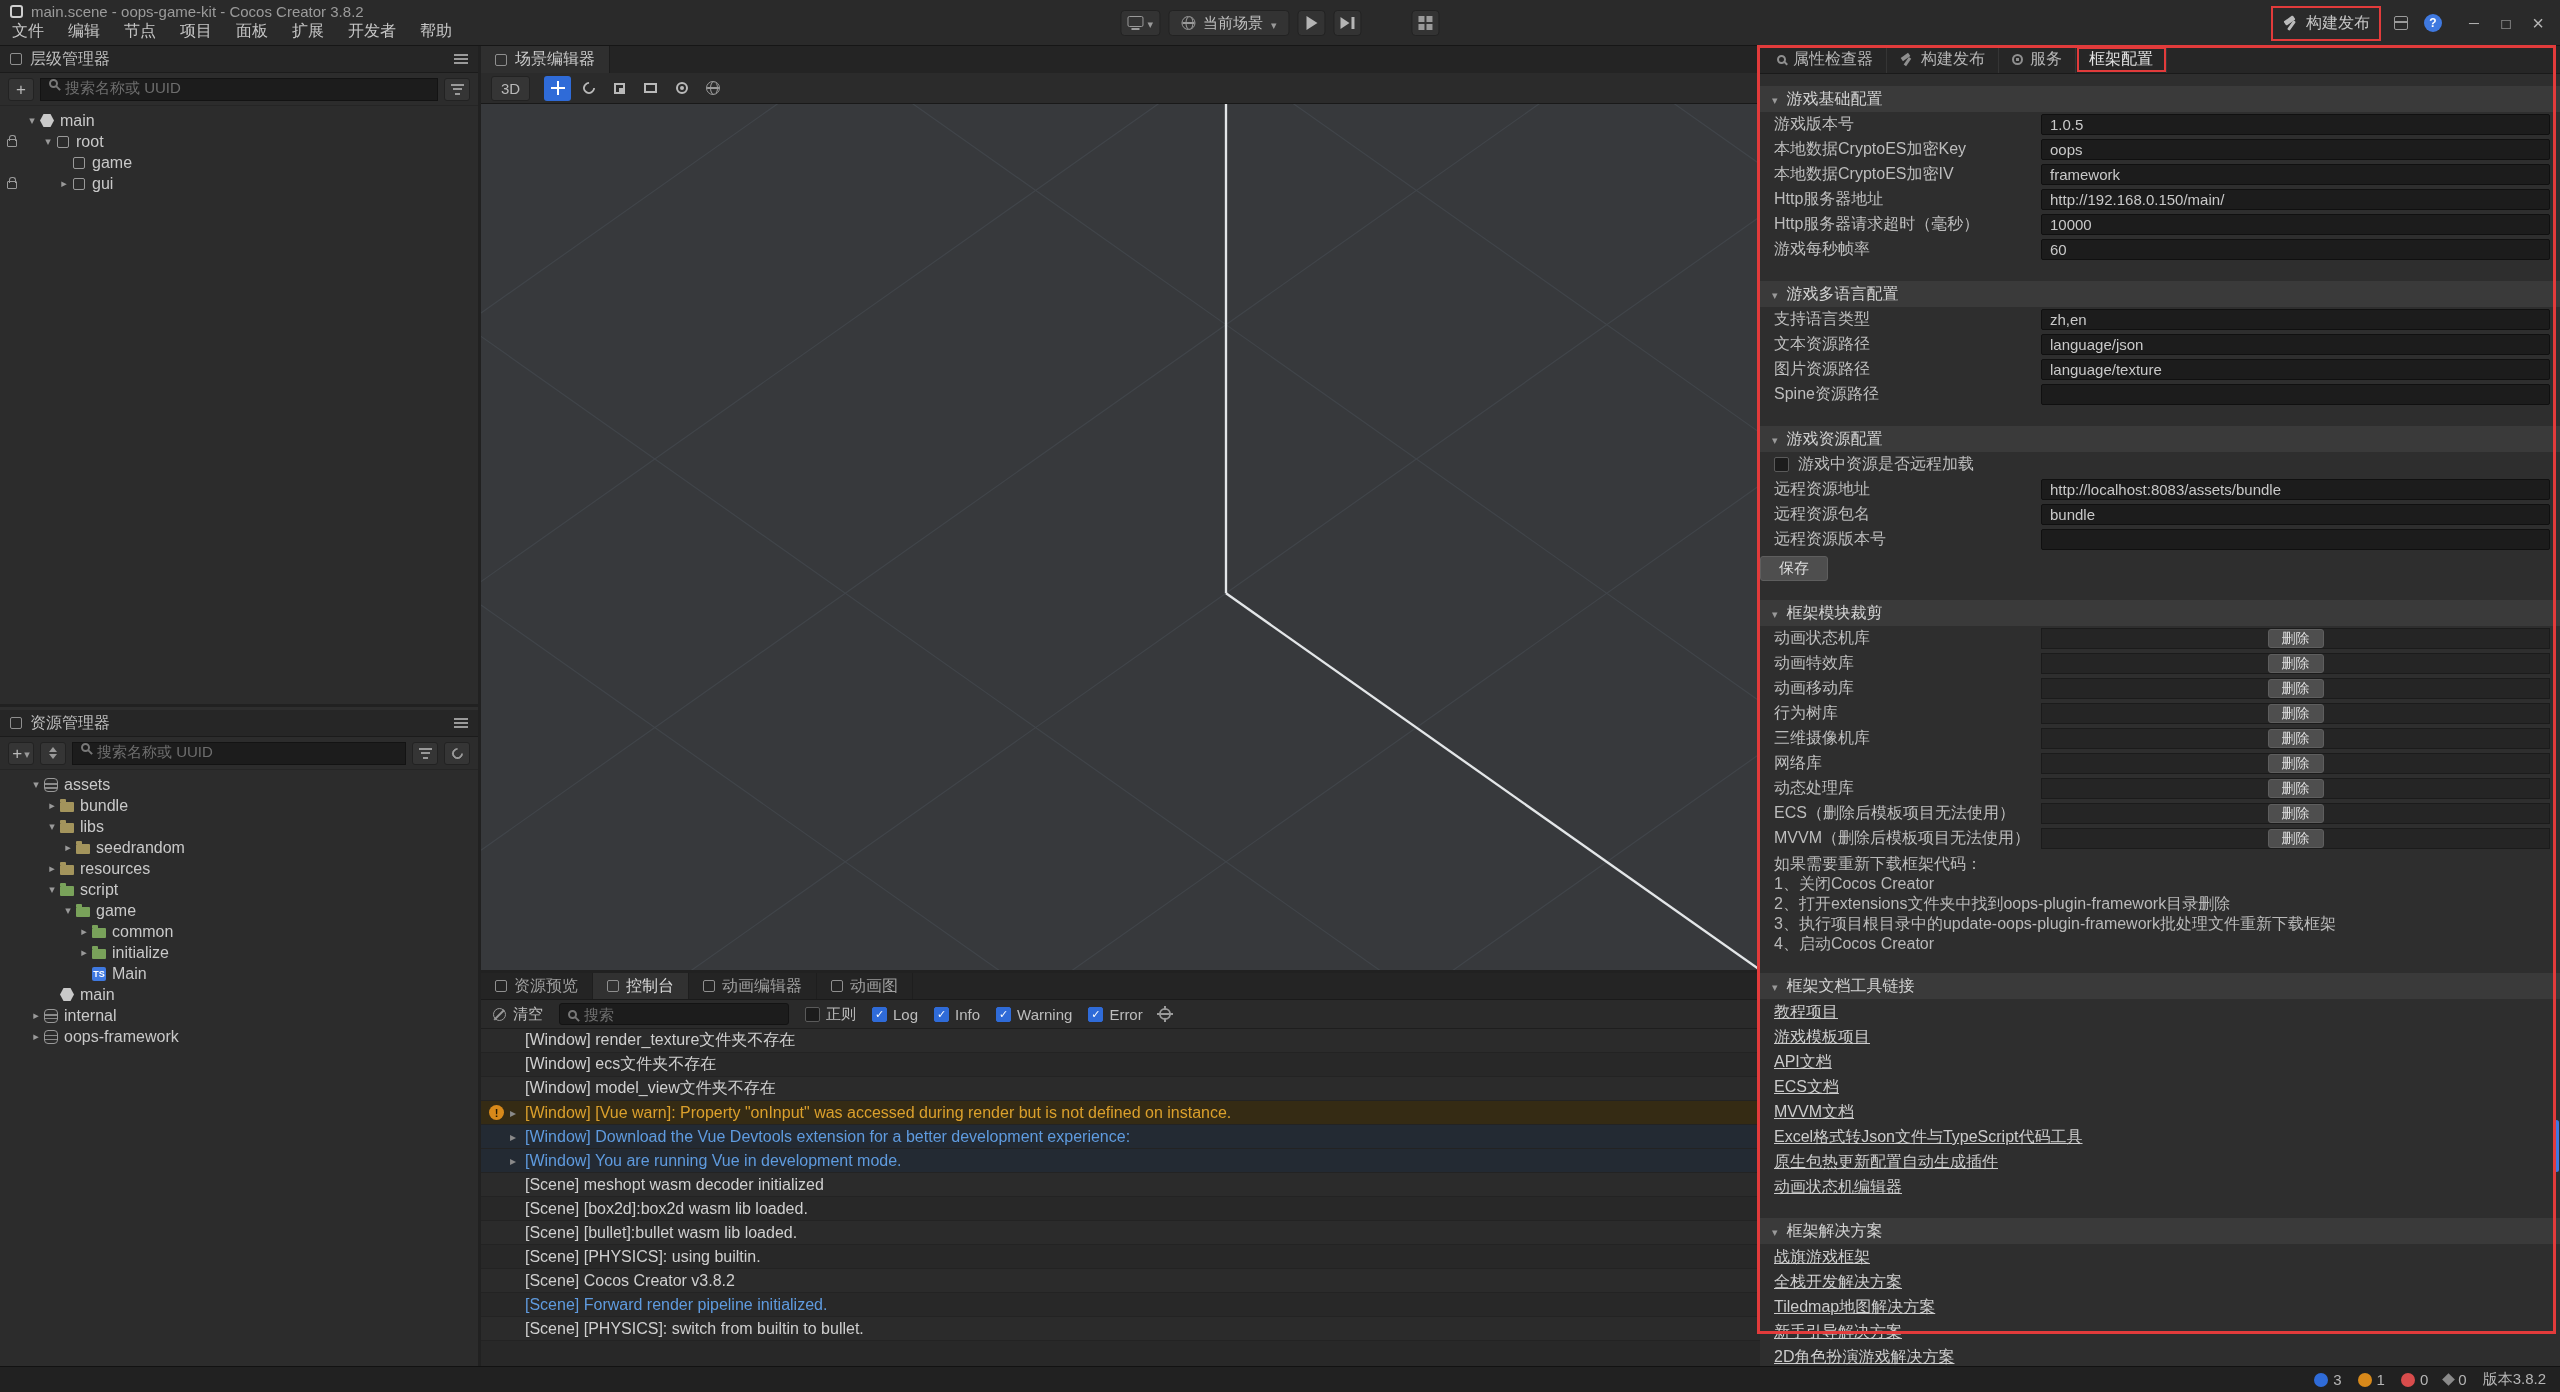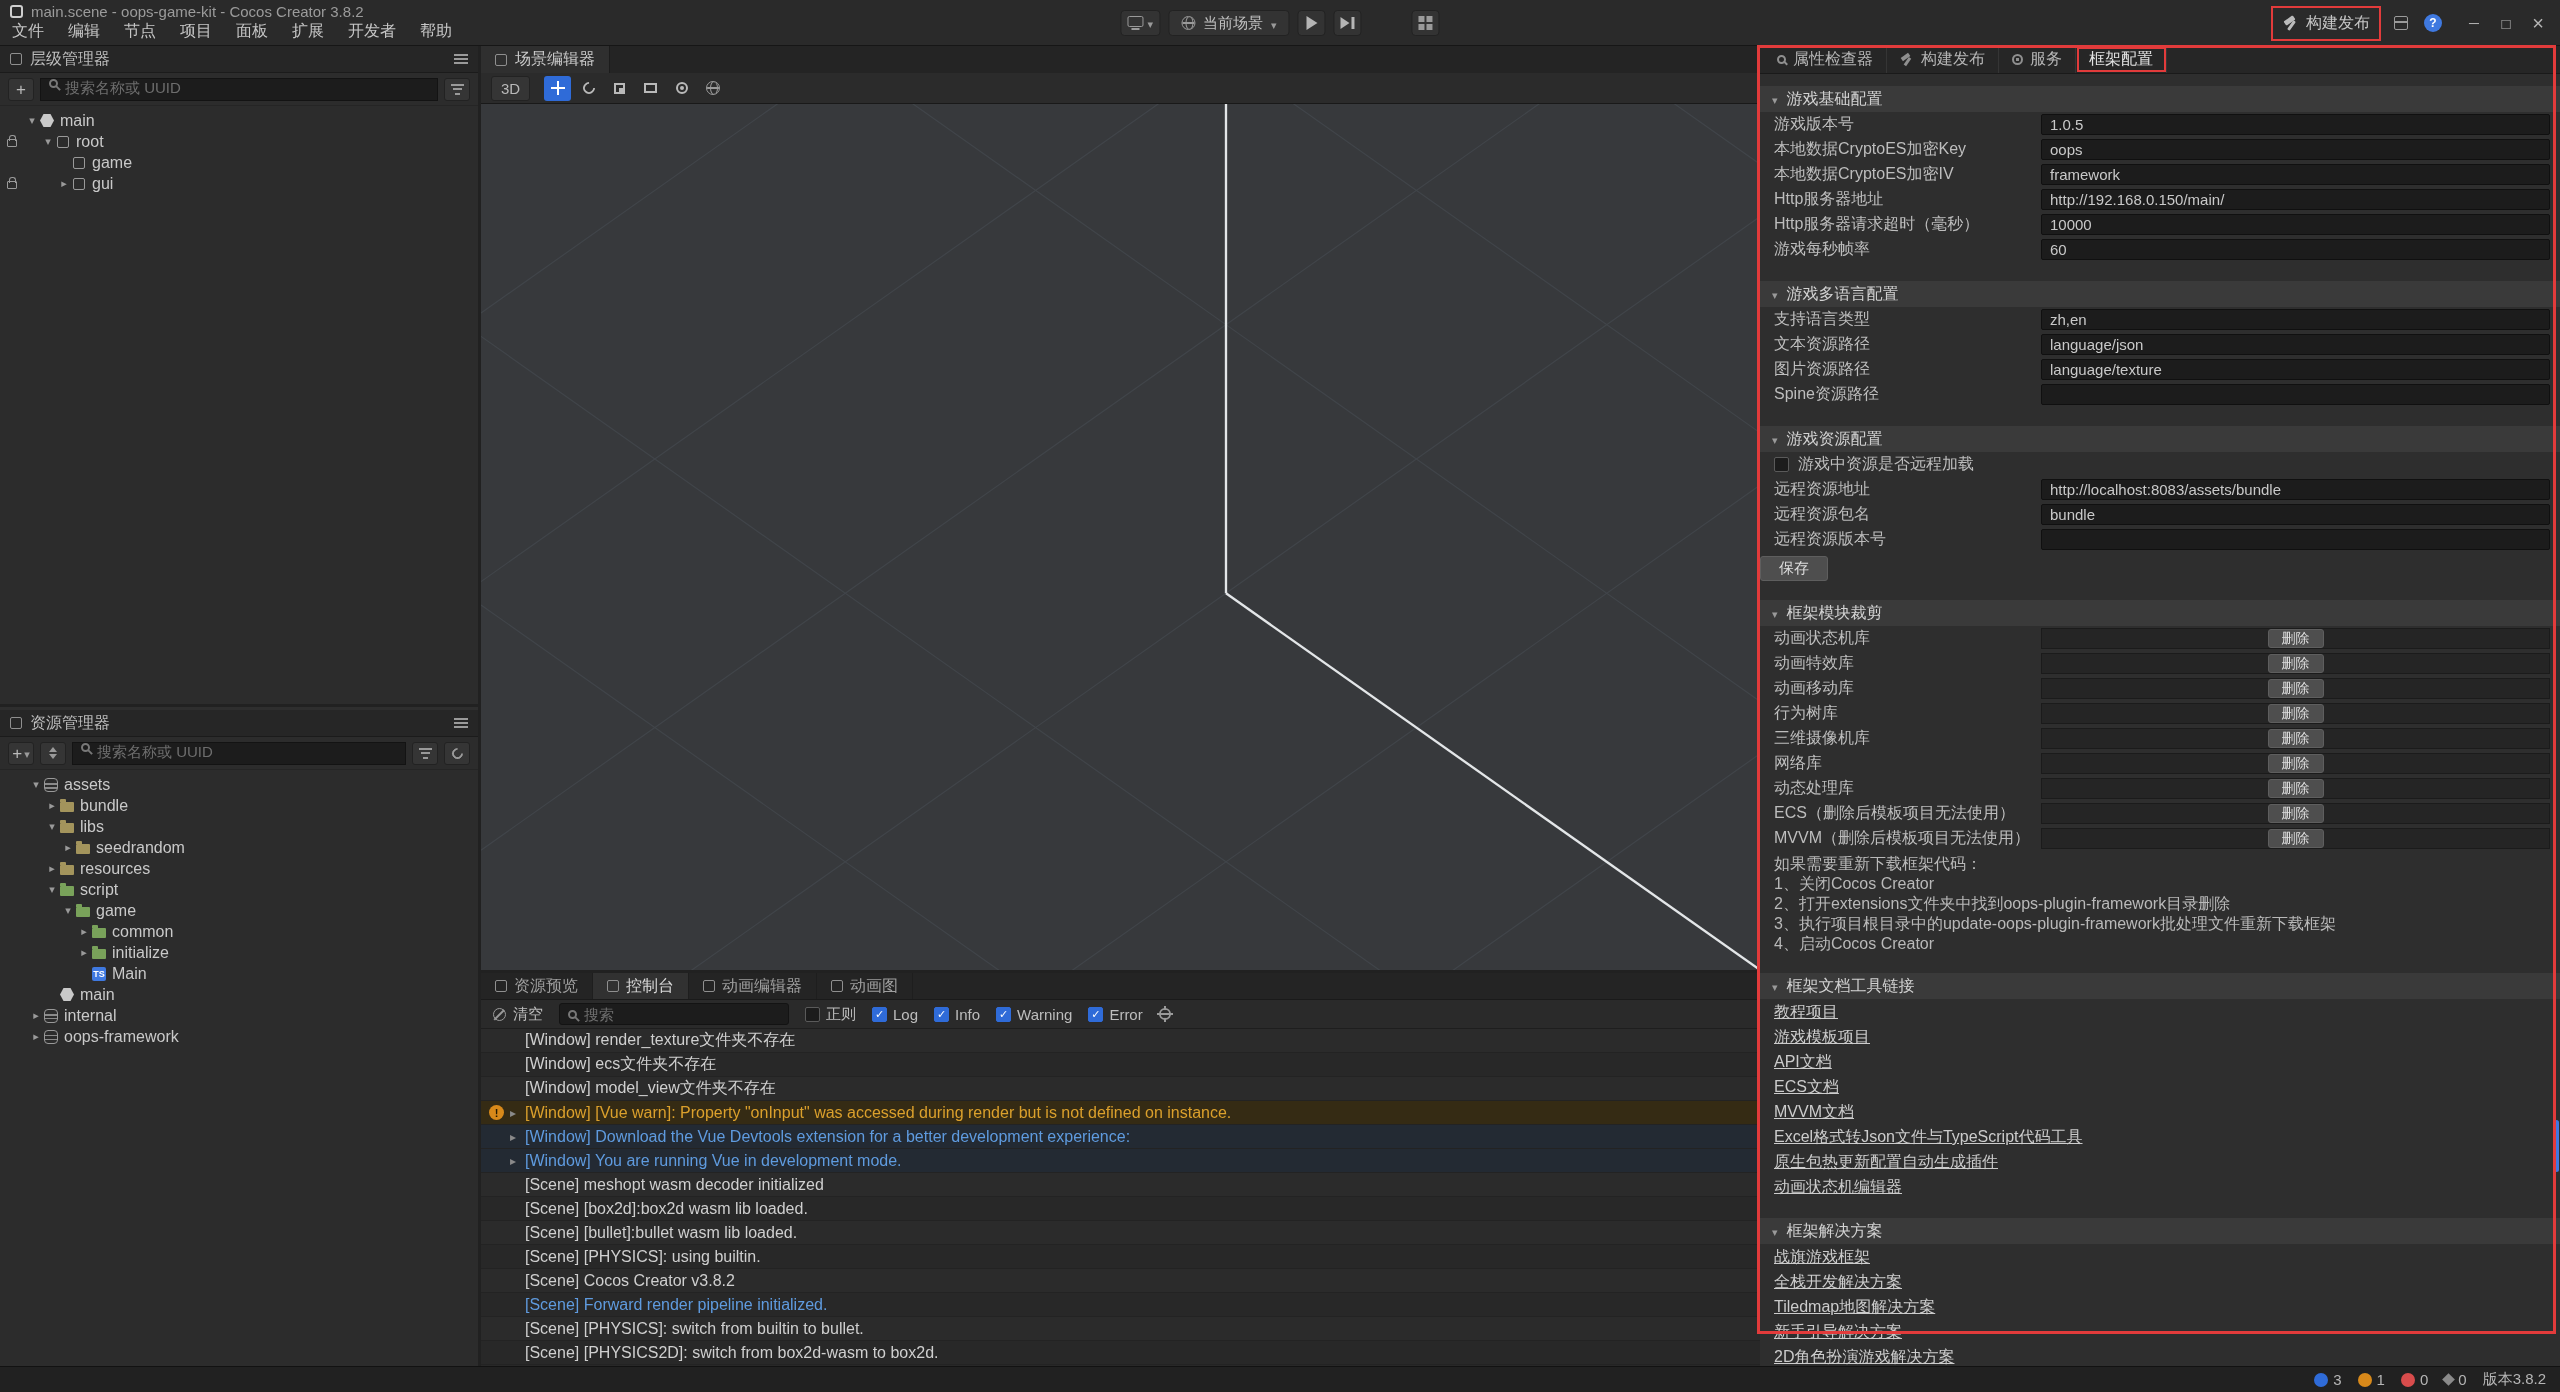--- a/index.html
+++ b/index.html
@@ -677,25 +677,20 @@
             <span class="log-chev"></span>
             <span class="log-text c-info">[Scene] Forward render pipeline initialized.</span>
           </div>
 
           <div class="log-row">
             <span class="log-badge"></span>
             <span class="log-chev"></span>
             <span class="log-text c-plain">[Scene] [PHYSICS]: switch from builtin to bullet.</span>
           </div>
 
-          <div class="log-row">
-            <span class="log-badge"></span>
-            <span class="log-chev"></span>
-            <span class="log-text c-plain">[Scene] [PHYSICS2D]: switch from box2d-wasm to box2d.</span>
-          </div>
         </div>
       <div class="con-scroll"></div>
     </div>
   </div>
 
   <div class="right-col">
     <div class="insp-tabs">
 
         <div class="insp-tab">
           <span class="insp-ico ico-t-inspect"></span>

